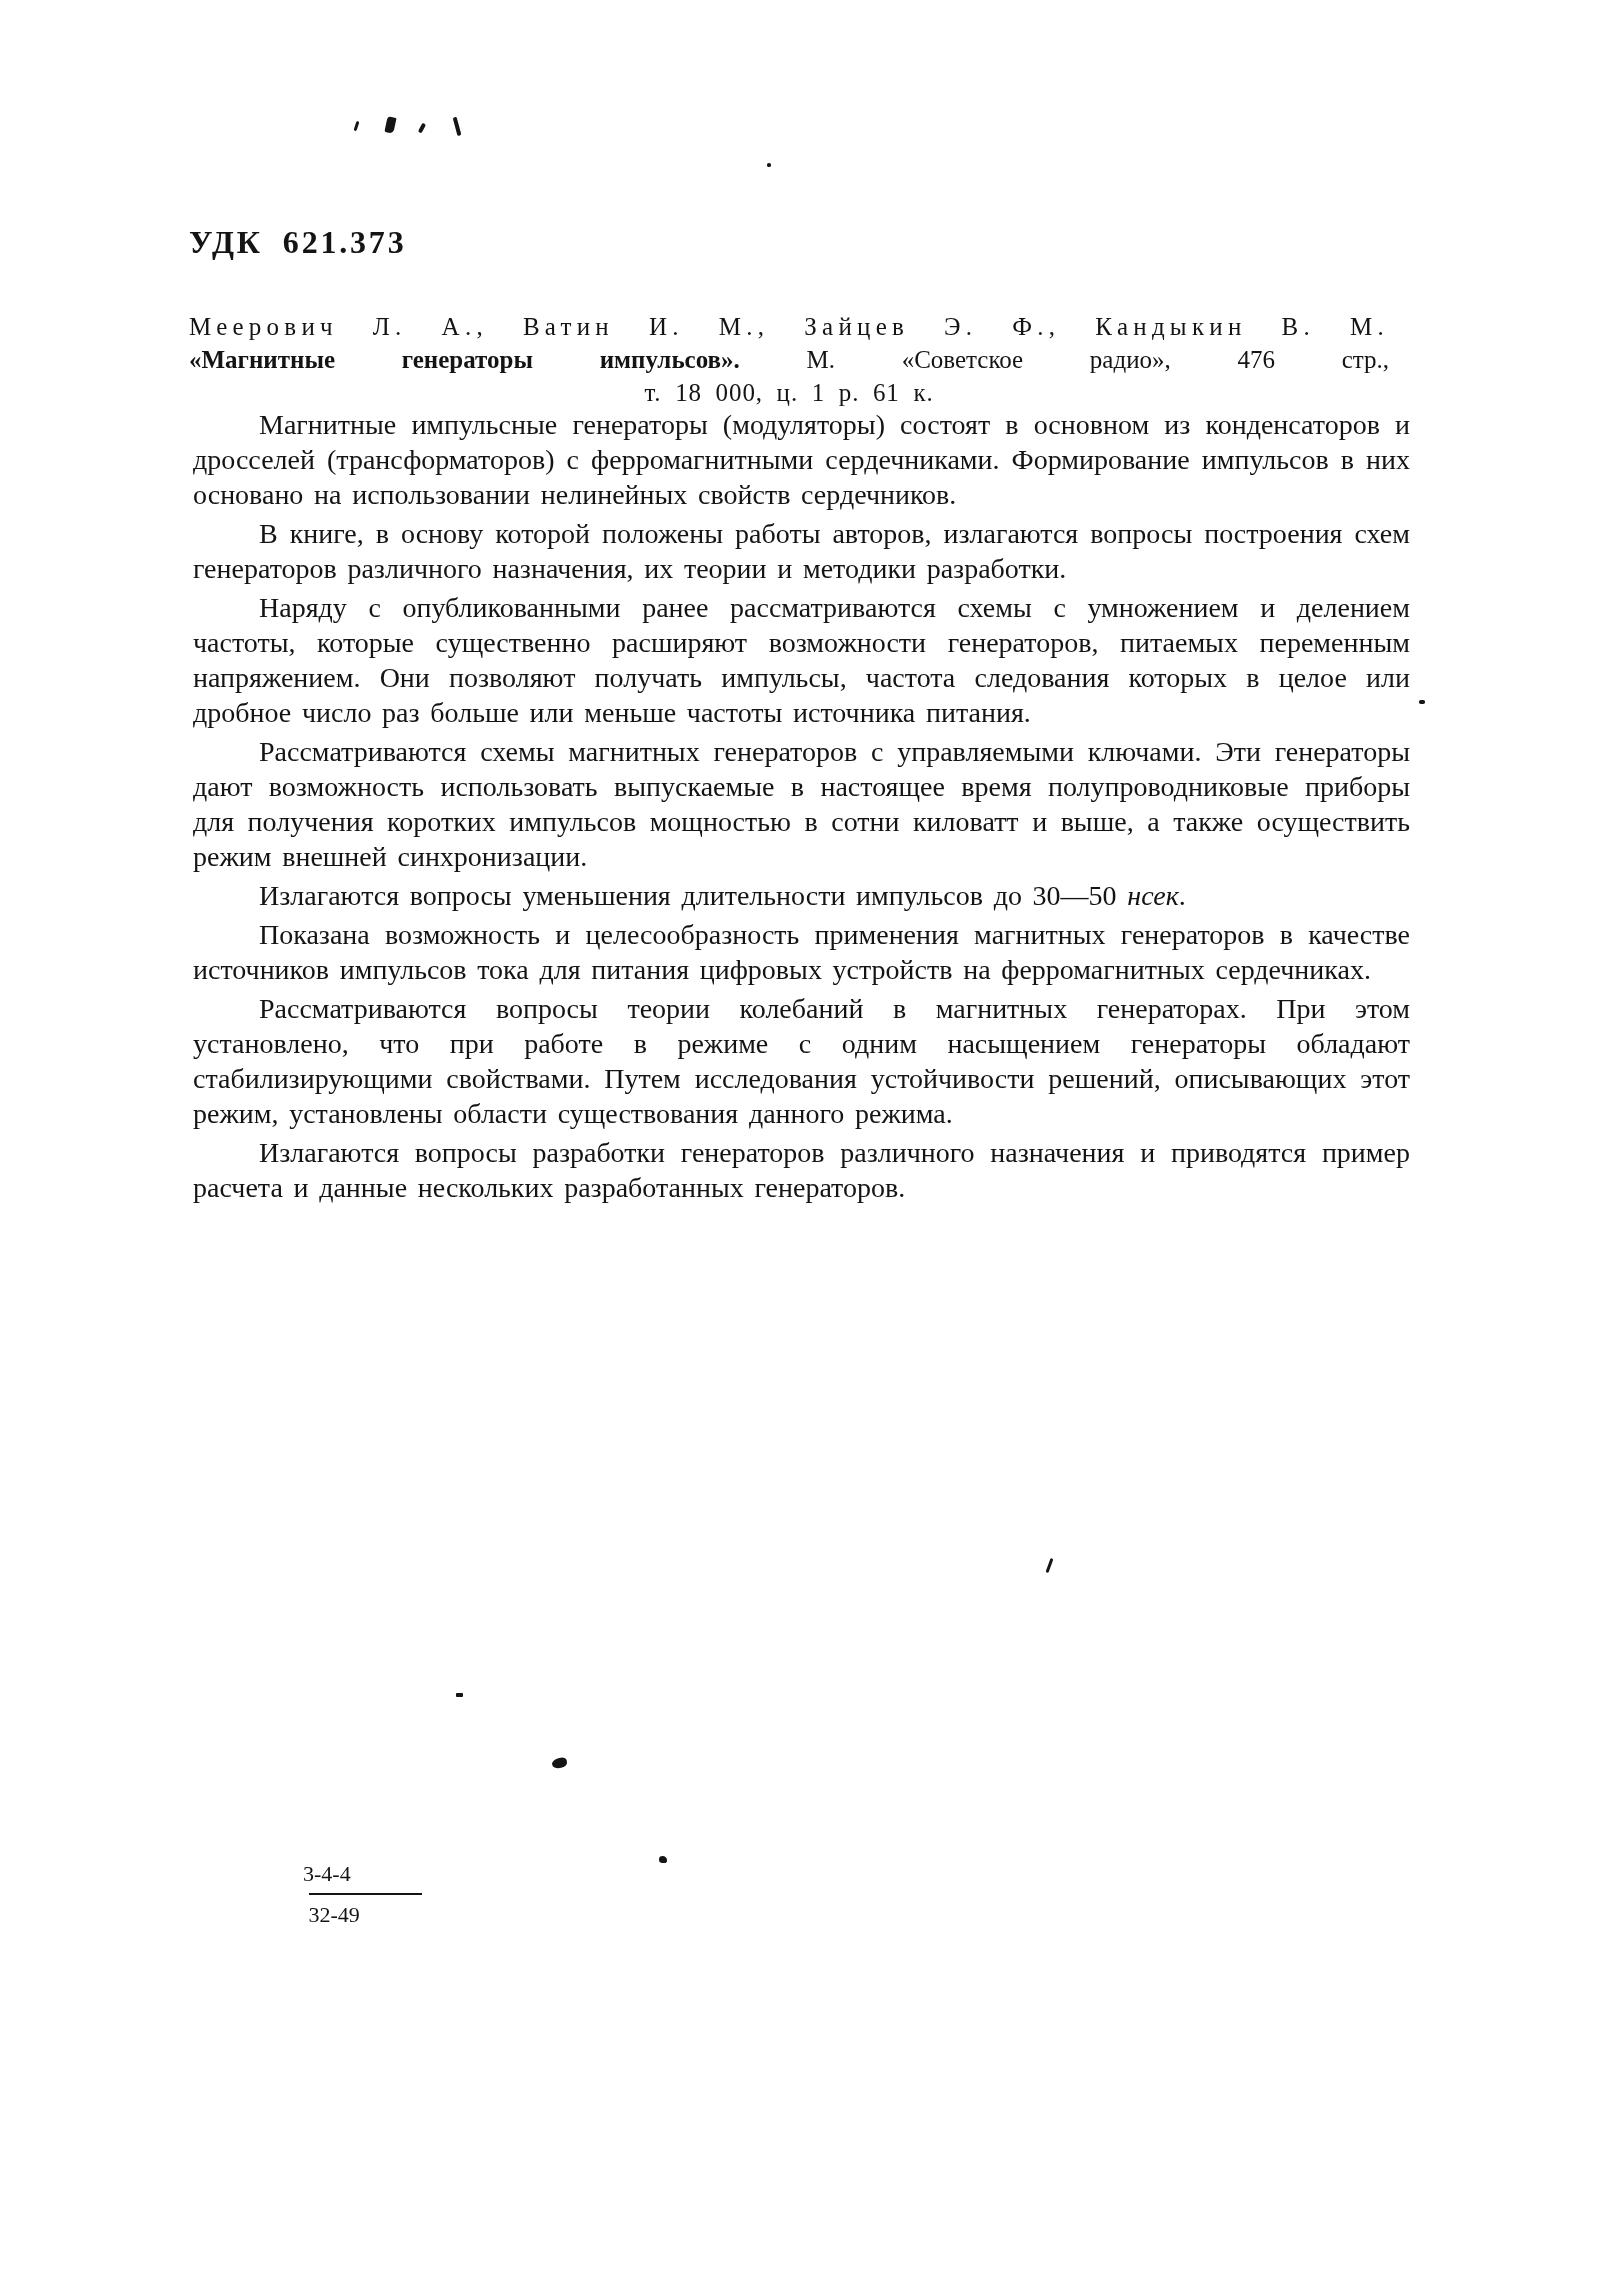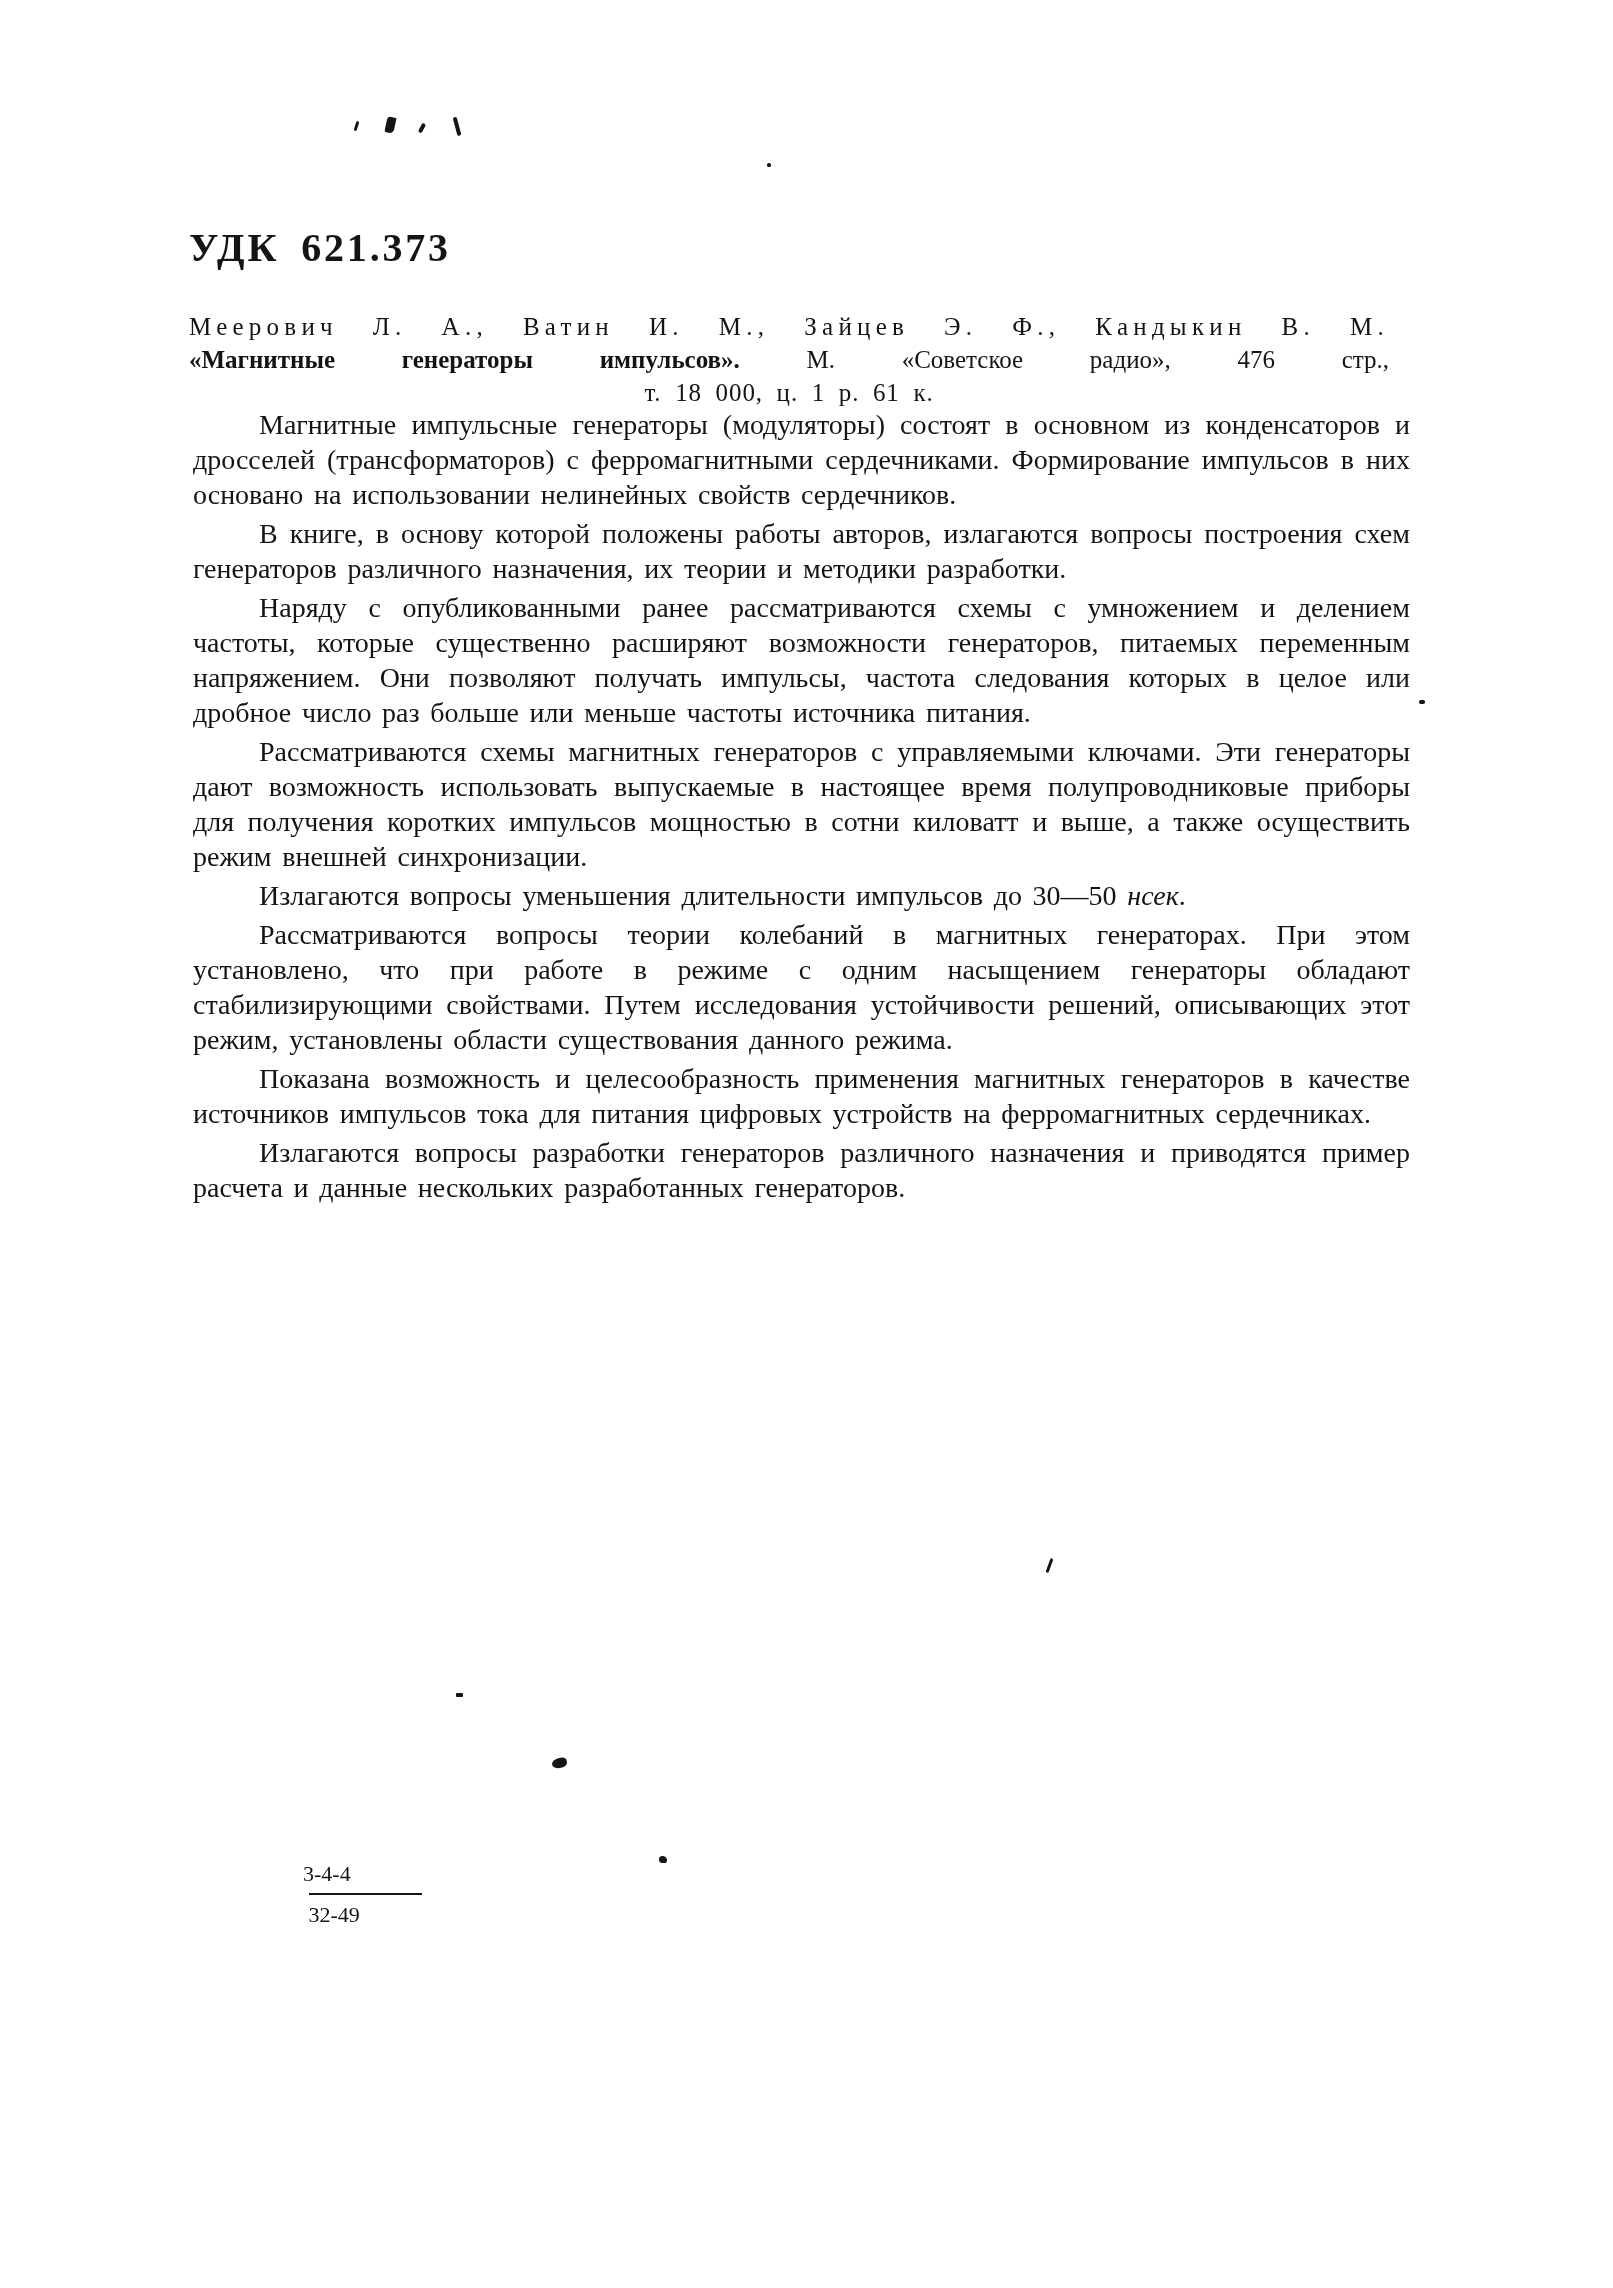--- a/index.html
+++ b/index.html
@@ -15,21 +15,21 @@
     color: #141414;
     font-family: "Liberation Serif", "DejaVu Serif", serif;
     overflow: hidden;
   }
 
   
   .udk {
     position: absolute;
     left: 189px;
     top: 224px;
-    font-size: 40px;
+    font-size: 32px;
     font-weight: bold;
     letter-spacing: 2.8px;
     word-spacing: 9.2px;
     white-space: nowrap;
   }
 
   
   .biblio {
     position: absolute;
     left: 189px;
@@ -137,22 +137,22 @@
     </div>
     <div class="printinfo">т. 18 000, ц. 1 р. 61 к.</div>
   </div>
 
   <div class="main">
     <p>Магнитные импульсные генераторы (модуляторы) состоят в основном из конденсаторов и дросселей (трансформаторов) с ферромагнитными сердечниками. Формирование импульсов в них основано на использовании нелинейных свойств сердечников.</p>
     <p>В книге, в основу которой положены работы авторов, излагаются вопросы построения схем генераторов различного назначения, их теории и методики разработки.</p>
     <p>Наряду с опубликованными ранее рассматриваются схемы с умножением и делением частоты, которые существенно расширяют возможности генераторов, питаемых переменным напряжением. Они позволяют получать импульсы, частота следования которых в целое или дробное число раз больше или меньше частоты источника питания.</p>
     <p>Рассматриваются схемы магнитных генераторов с управляемыми ключами. Эти генераторы дают возможность использовать выпускаемые в настоящее время полупроводниковые приборы для получения коротких импульсов мощностью в сотни киловатт и выше, а также осуществить режим внешней синхронизации.</p>
     <p><span>Излагаются вопросы уменьшения длительности импульсов до 30—50 </span><i>нсек</i><span>.</span></p>
+    <p>Показана возможность и целесообразность применения магнитных генераторов в качестве источников импульсов тока для питания цифровых устройств на ферромагнитных сердечниках.</p>
     <p>Рассматриваются вопросы теории колебаний в магнитных генераторах. При этом установлено, что при работе в режиме с одним насыщением генераторы обладают стабилизирующими свойствами. Путем исследования устойчивости решений, описывающих этот режим, установлены области существования данного режима.</p>
-    <p>Показана возможность и целесообразность применения магнитных генераторов в качестве источников импульсов тока для питания цифровых устройств на ферромагнитных сердечниках.</p>
     <p>Излагаются вопросы разработки генераторов различного назначения и приводятся пример расчета и данные нескольких разработанных генераторов.</p>
   </div>
 
   <div class="footer-code">
     <div class="code-top">3-4-4</div>
     <div class="rule"></div>
     <div class="code-bottom">32-49</div>
   </div>
 
 </div>

